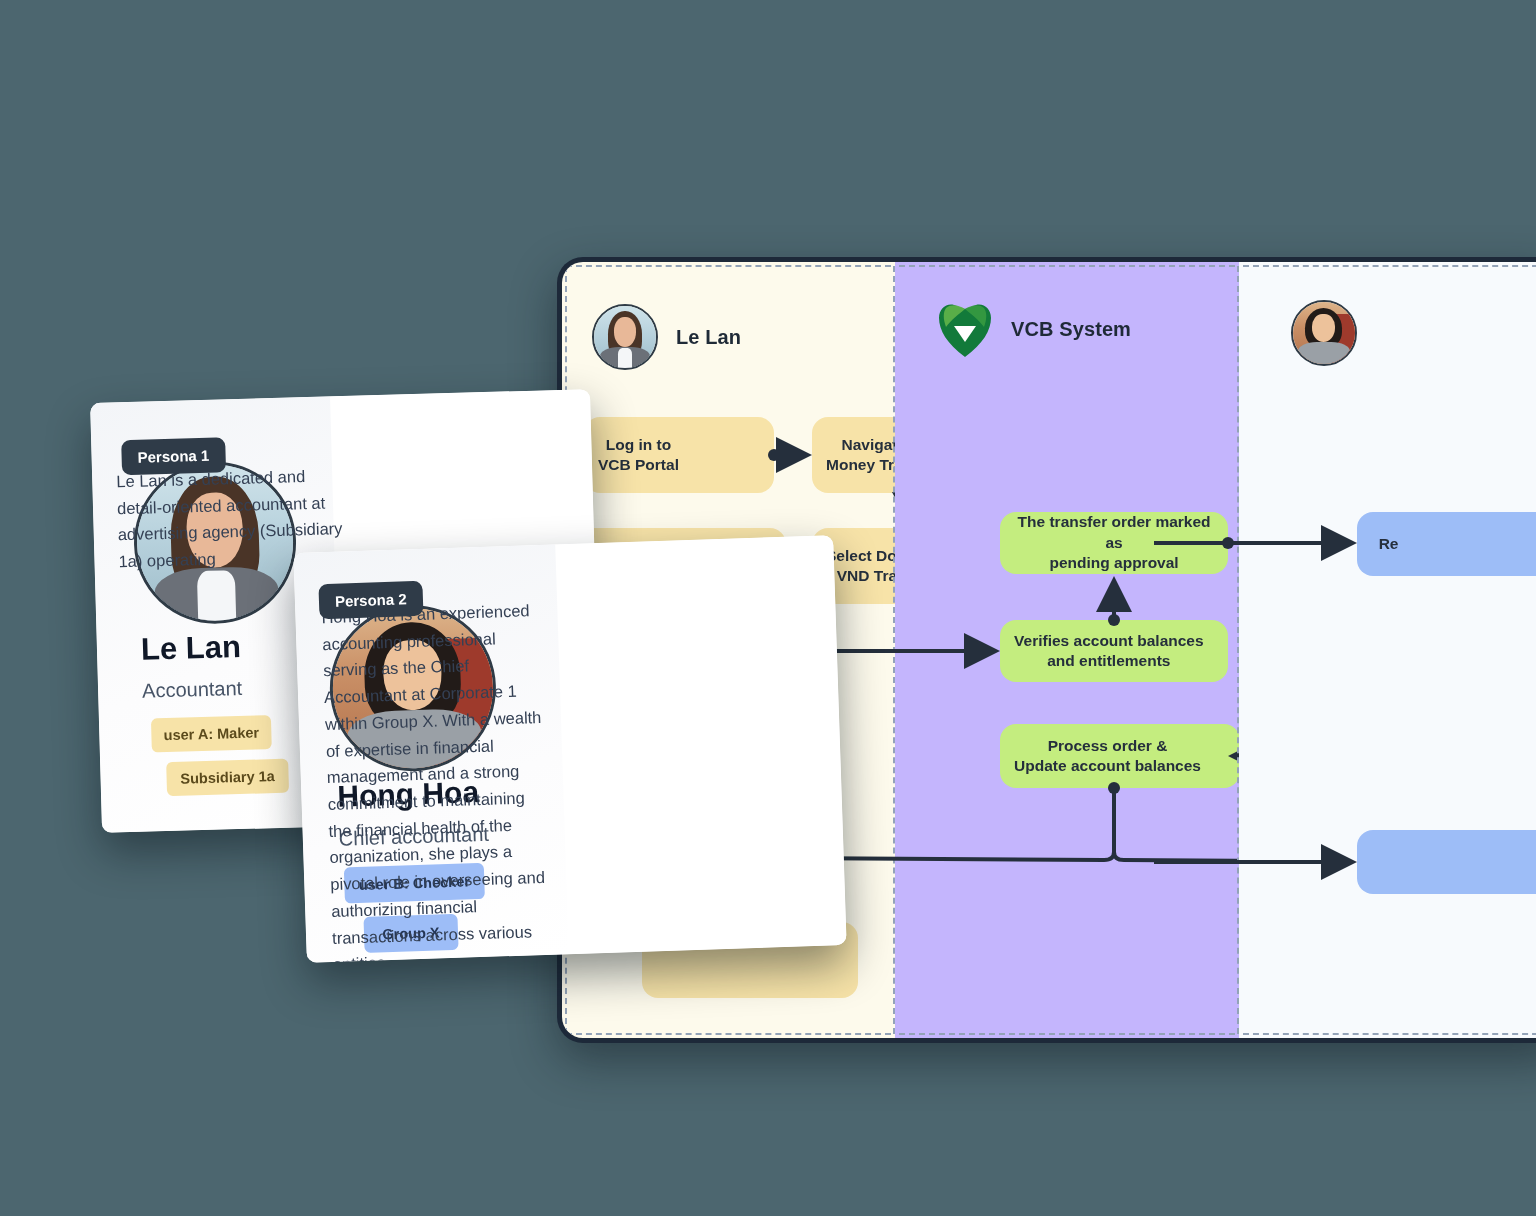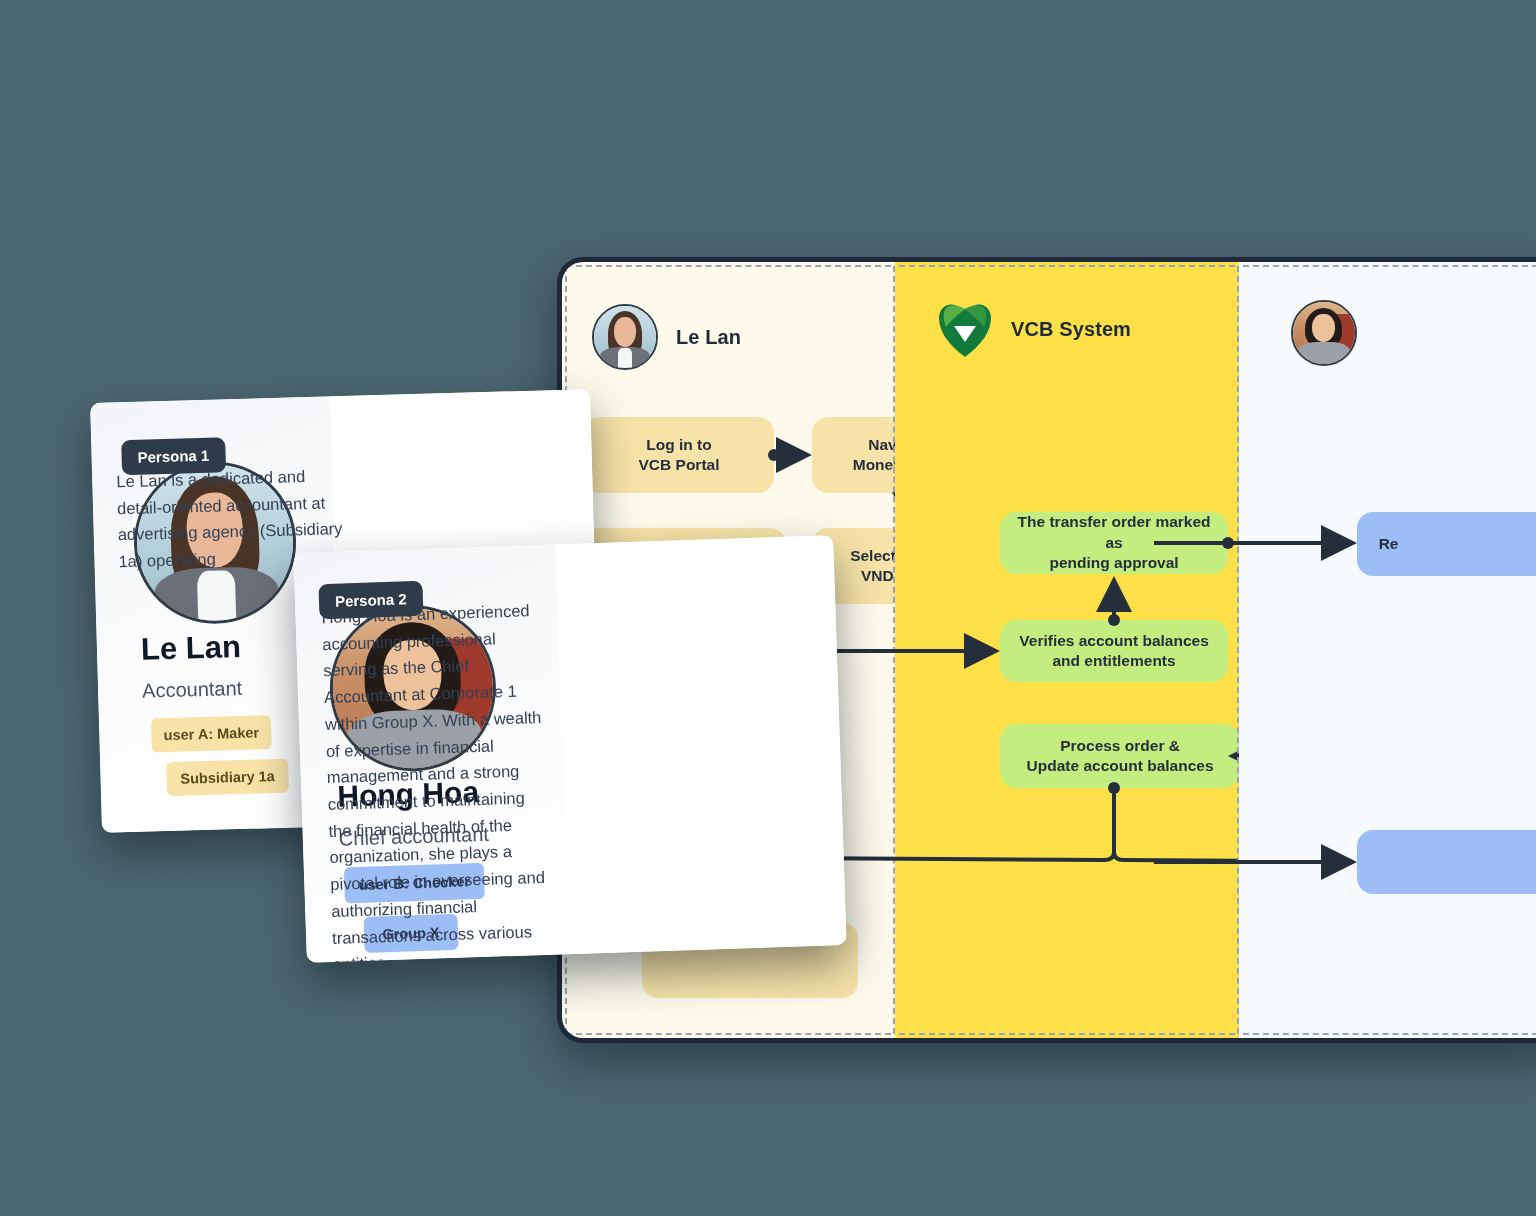--- a/index.html
+++ b/index.html
@@ -36,21 +36,21 @@
     overflow: hidden;
     display: flex;
   }
 
   .lane {
     position: relative;
     height: 100%;
     box-sizing: border-box;
   }
   .lane-1 { width: 412px; background: #fdfaec; }
-  .lane-2 { width: 425px; background: #fde047; }
+  .lane-2 { width: 425px; background: #c4b5fd; }
   .lane-3 { width: 400px; background: #f7fafd; }
 
   .lane-divider {
     position: absolute;
     top: 4px;
     bottom: 4px;
     width: 0;
     border-left: 2px dashed #93a3b8;
   }
   .dash-top {
@@ -98,21 +98,20 @@
 
   
   .vcb-logo { width: 56px; height: 58px; flex: none; }
 
   
   .node {
     position: absolute;
     border-radius: 16px;
     display: flex;
     align-items: center;
-    justify-content: center;
     text-align: center;
     font-size: 15.5px;
     font-weight: 700;
     line-height: 1.32;
     color: #252f3c;
     padding: 10px 14px;
     box-sizing: border-box;
   }
   .node.yellow { background: #f7e3a8; }
   .node.green  { background: #c4ed7f; }

